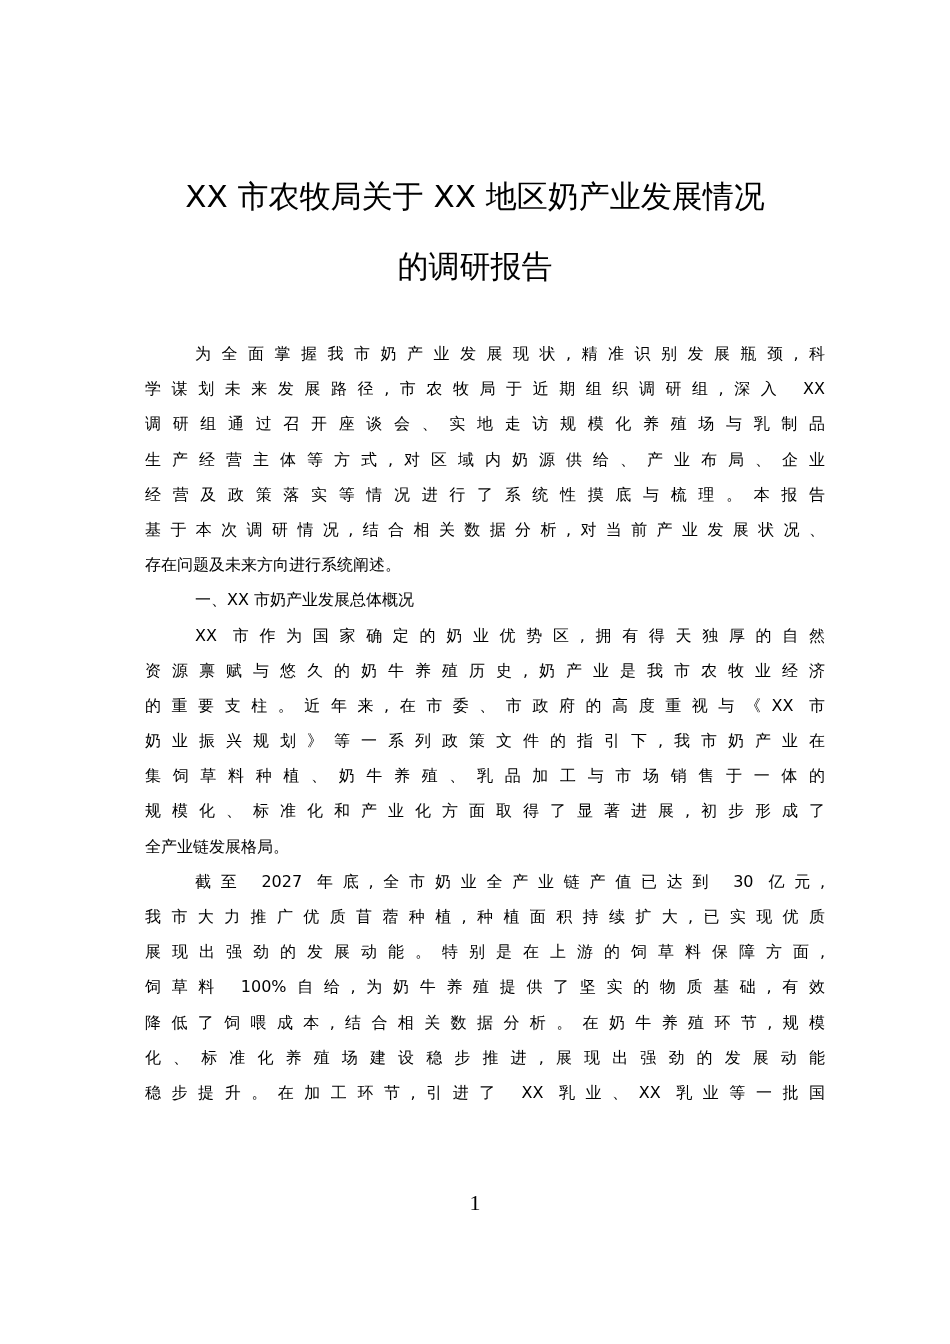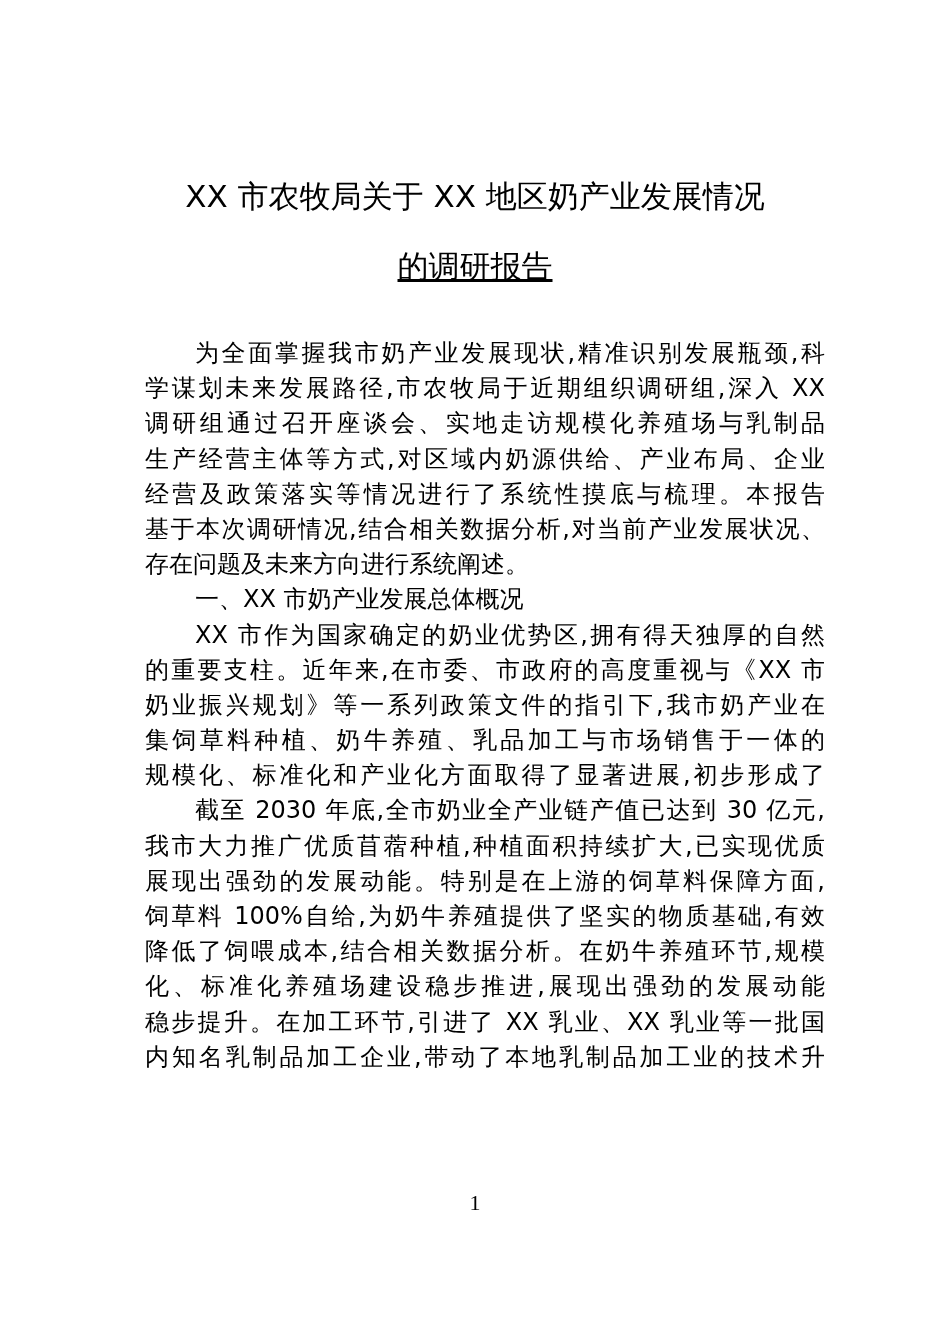--- a/index.html
+++ b/index.html
@@ -26,31 +26,31 @@
       position: absolute;
       left: 0;
       width: 950px;
       text-align: center;
       font-size: 31px;
       line-height: 40px;
       letter-spacing: 0px;
       white-space: nowrap;
     }
     .title-line-1 { top: 176px; }
-    .title-line-2 { top: 246px; text-decoration: underline; }
+    .title-line-2 { top: 246px; }
     .body-lines {
       position: absolute;
       left: 145px;
       top: 336px;
       width: 680px;
     }
     .line {
       height: 35.2px;
       line-height: 35.2px;
-      font-size: 24px;
+      font-size: 16px;
       white-space: nowrap;
       text-align: justify;
       text-align-last: justify;
     }
     .line.last {
       text-align-last: left;
     }
     .line.indent {
       padding-left: 50px;
     }
@@ -84,34 +84,35 @@
       <div class="line">基于本次调研情况,结合相关数据分析,对当前产业发展状况、</div>
       <div class="line last">存在问题及未来方向进行系统阐述。</div>
     </div>
 
     <div>
       <div class="line indent last">一、XX 市奶产业发展总体概况</div>
     </div>
 
     <div>
       <div class="line indent">XX 市作为国家确定的奶业优势区,拥有得天独厚的自然</div>
+      <div class="line">资源禀赋与悠久的奶牛养殖历史,奶产业是我市农牧业经济</div>
       <div class="line">的重要支柱。近年来,在市委、市政府的高度重视与《XX 市</div>
       <div class="line">奶业振兴规划》等一系列政策文件的指引下,我市奶产业在</div>
       <div class="line">集饲草料种植、奶牛养殖、乳品加工与市场销售于一体的</div>
       <div class="line">规模化、标准化和产业化方面取得了显著进展,初步形成了</div>
+      <div class="line last">全产业链发展格局。</div>
     </div>
 
     <div>
-      <div class="line indent">截至 2030 年底,全市奶业全产业链产值已达到 30 亿元,</div>
+      <div class="line indent">截至 2027 年底,全市奶业全产业链产值已达到 30 亿元,</div>
       <div class="line">我市大力推广优质苜蓿种植,种植面积持续扩大,已实现优质</div>
       <div class="line">展现出强劲的发展动能。特别是在上游的饲草料保障方面,</div>
       <div class="line">饲草料 100%自给,为奶牛养殖提供了坚实的物质基础,有效</div>
       <div class="line">降低了饲喂成本,结合相关数据分析。在奶牛养殖环节,规模</div>
       <div class="line">化、标准化养殖场建设稳步推进,展现出强劲的发展动能</div>
       <div class="line">稳步提升。在加工环节,引进了 XX 乳业、XX 乳业等一批国</div>
-      <div class="line">内知名乳制品加工企业,带动了本地乳制品加工业的技术升</div>
     </div>
 
   </div>
 
   <div class="page-number">1</div>
 
 </div>
 
 </body></html>

